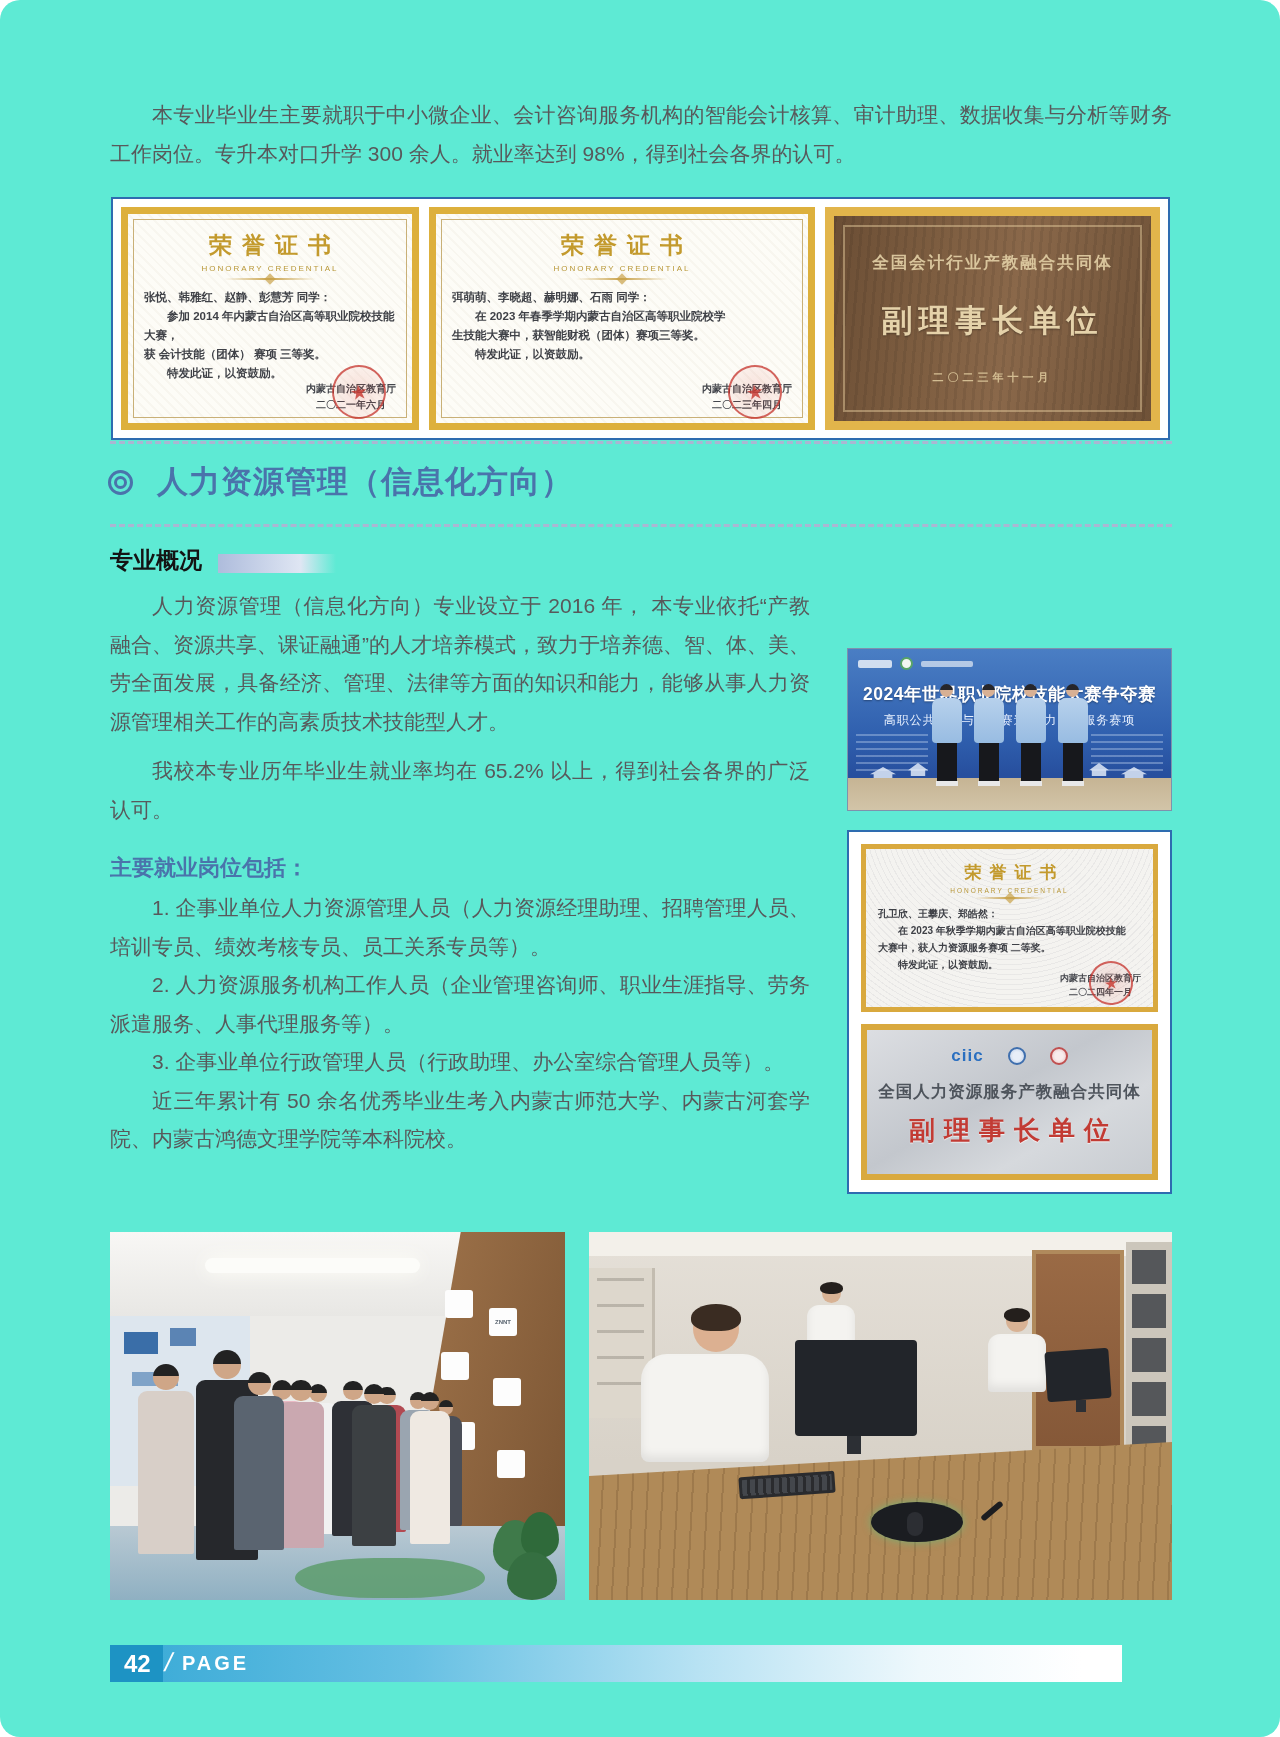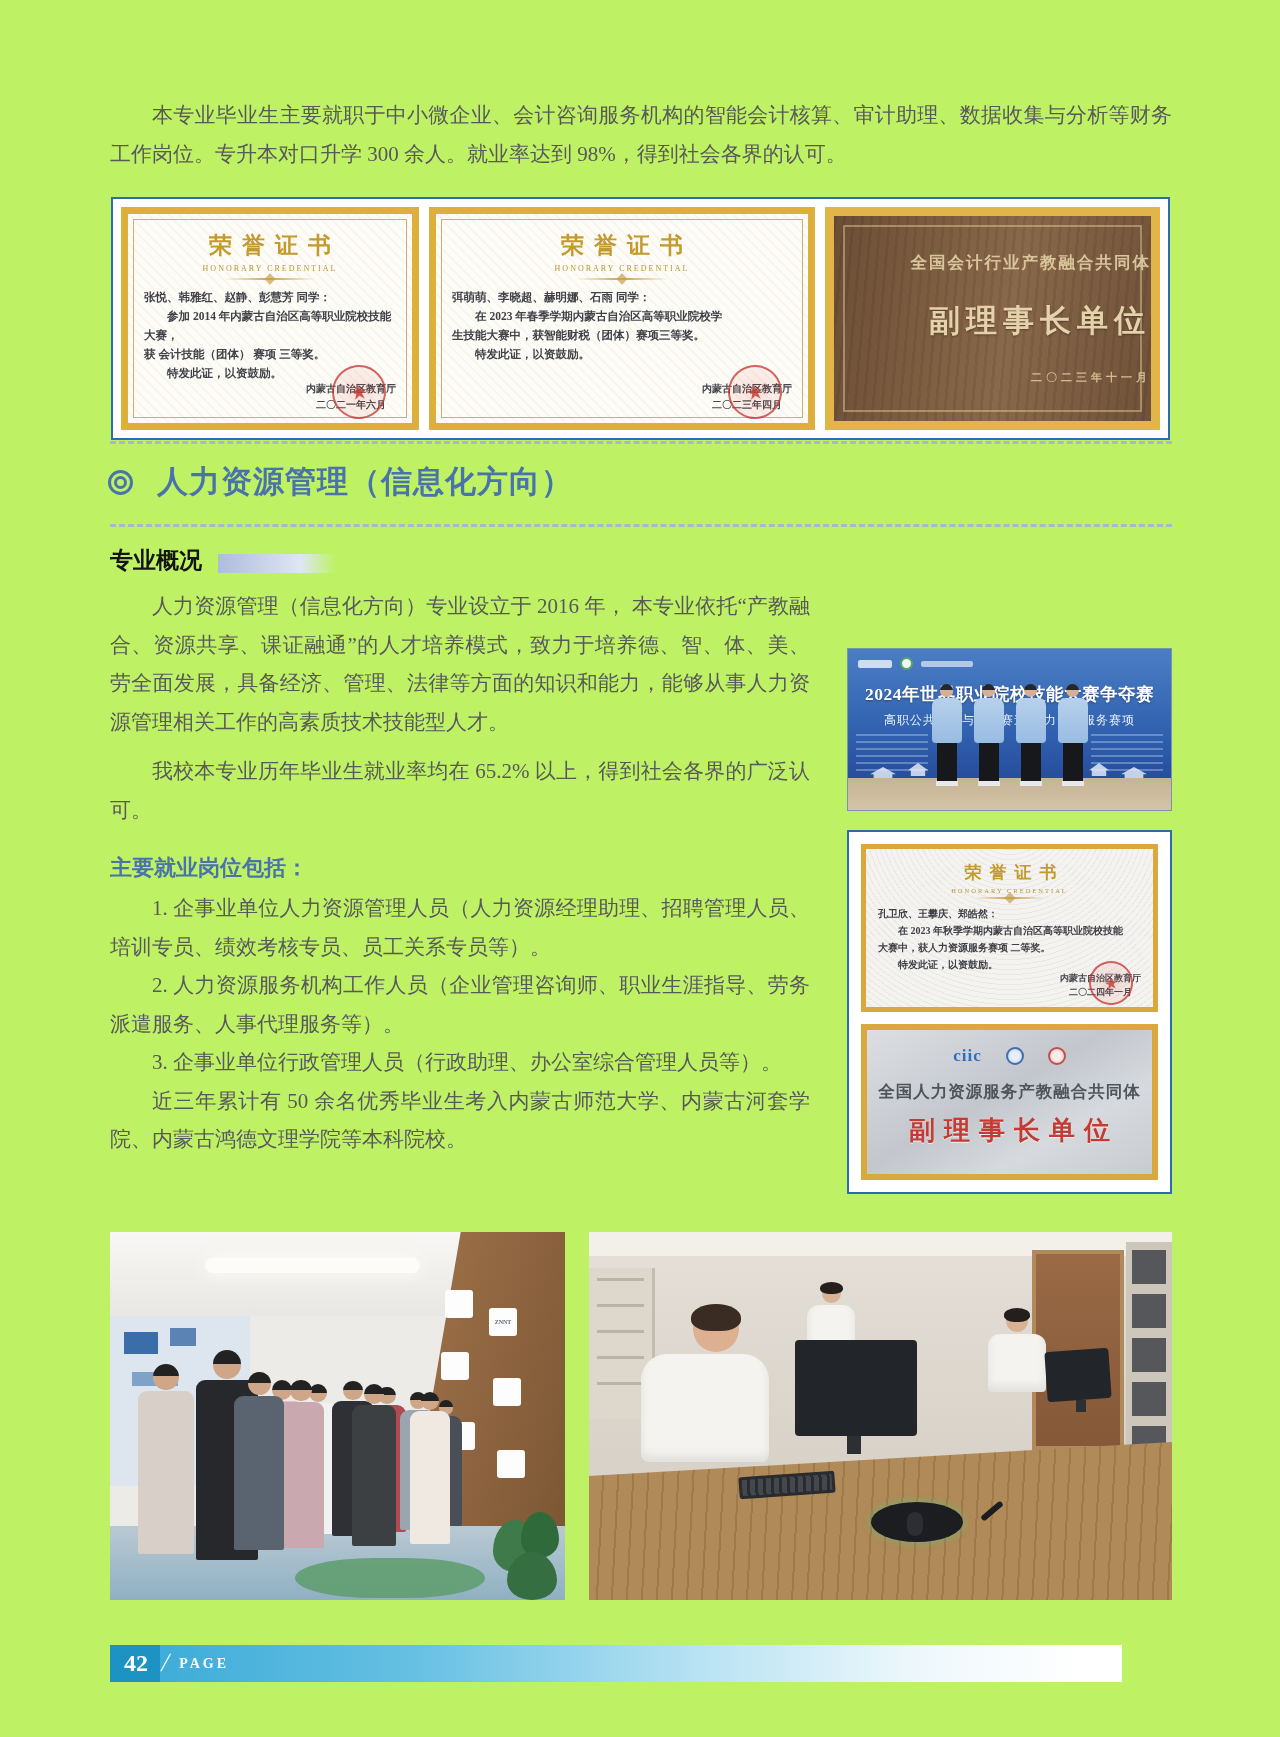--- a/index.html
+++ b/index.html
@@ -1,19 +1,19 @@
 <!DOCTYPE html>
 <html><head>
 <meta charset="utf-8">
 <style>
   * { margin:0; padding:0; box-sizing:border-box; }
   html,body { background:#fff; }
   .page {
     position:relative; width:1280px; height:1737px; margin:0 auto; overflow:hidden;
-    background:#bef264; font-family:Liberation Serif, serif;
+    background:#5eead4; font-family:Liberation Sans, sans-serif;border-radius:20px;
   }
   .body-text { font-size:21px; line-height:38.5px; color:#58595b; text-align:justify; }
   .indent2 { text-indent:2em; }
 
   
   .intro { position:absolute; left:110px; top:96px; width:1062px; }
 
   
   .gallery { position:absolute; left:111px; top:197px; width:1059px; height:243px;
     border:2px solid #2e6cb0; background:#fff; display:flex; gap:10px; padding:8px; }
@@ -26,21 +26,21 @@
     background:linear-gradient(90deg,transparent,#c9a24a,transparent); position:relative; }
   .cert-div::after{ content:""; position:absolute; left:50%; top:-3px; width:8px; height:8px; transform:translateX(-50%) rotate(45deg); background:#c9a24a; opacity:.7; }
   .cert-line { font-size:11.5px; line-height:19px; color:#3f4147; margin:0 16px; font-weight:bold; }
   .cert-names { margin-top:4px; }
   .cert-issuer { position:absolute; right:16px; bottom:10px; font-size:10px; line-height:16px; color:#44464c; text-align:center; font-weight:bold; }
   .seal { position:absolute; right:26px; bottom:4px; width:54px; height:54px; border-radius:50%;
     border:2px solid rgba(198,52,45,.75); background:radial-gradient(rgba(220,80,70,.16), rgba(220,80,70,.03));
     display:flex; align-items:center; justify-content:center; color:rgba(198,52,45,.8); font-size:20px; transform:rotate(-8deg); }
   .wood-plaque { position:relative; height:100%; border:9px solid #e2b54b;
     background:linear-gradient(100deg,#6b4e35 0%,#7d5d40 30%,#8a684a 55%,#6f5238 100%);
-    background-blend-mode:normal; overflow:hidden; text-align:right; }
+    background-blend-mode:normal; overflow:hidden; text-align:center; }
   .wood-plaque::before { content:""; position:absolute; inset:0;
     background:repeating-linear-gradient(95deg, rgba(0,0,0,.07) 0 3px, transparent 3px 9px); }
   .wood-plaque .frame { position:absolute; inset:9px; border:2px solid rgba(224,198,152,.5); }
   .wp-l1 { position:relative; margin-top:36px; font-size:16.5px; letter-spacing:2px; color:#d9c59c; font-weight:bold; }
   .wp-l2 { position:relative; margin-top:26px; font-size:31px; letter-spacing:6px; color:#e5d2aa; font-weight:bold; text-shadow:0 1px 2px rgba(0,0,0,.35); }
   .wp-l3 { position:relative; margin-top:28px; font-size:11px; letter-spacing:4px; color:#d3bd92; font-weight:bold; }
 
   
   .dash { position:absolute; left:110px; width:1062px; border-top:3px dashed #aab6d2; }
   .section-heading { position:absolute; left:108px; top:461px; display:flex; align-items:center; gap:24px;
@@ -156,21 +156,21 @@
   .of-mousepad { position:absolute; width:92px; height:40px; border-radius:50%; background:#1b1d21;
     box-shadow:0 0 8px rgba(70,210,140,.55); }
   .of-mouse { position:absolute; width:16px; height:24px; border-radius:8px; background:#2c2e33; }
 
   
   .footer { position:absolute; left:110px; top:1645px; width:1012px; height:37px; display:flex; align-items:center;
     background:linear-gradient(90deg,#37a9d6 0%,#66c0e3 30%,#b7e2f3 58%,#eef8fc 80%,#ffffff 96%); }
   .f-num { height:100%; background:#1d93c4; color:#fff; font-size:24px; font-weight:bold;
     display:flex; align-items:center; padding:0 12px 0 14px; }
   .f-slash { color:#fff; font-size:26px; margin:0 10px 2px 2px; transform:skewX(-12deg); font-weight:200; }
-  .f-label { color:#fff; font-size:14px; letter-spacing:3px; font-weight:bold; }
+  .f-label { color:#fff; font-size:20px; letter-spacing:3px; font-weight:bold; }
 </style>
 </head>
 <body>
 
 <div class="page">
 
   <p class="body-text intro indent2">本专业毕业生主要就职于中小微企业、会计咨询服务机构的智能会计核算、审计助理、数据收集与分析等财务工作岗位。专升本对口升学 300 余人。就业率达到 98%，得到社会各界的认可。</p>
 
   <div class="gallery">
 

